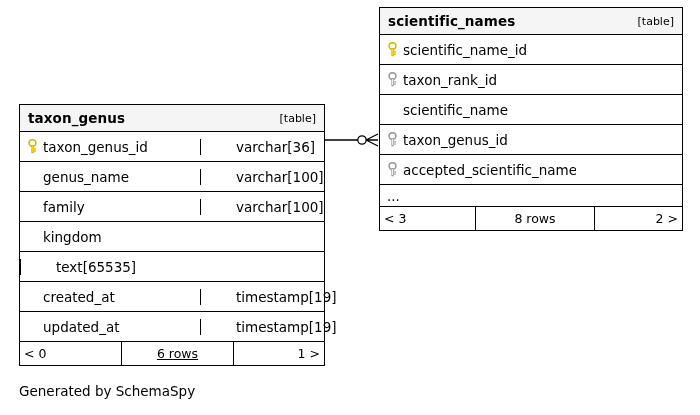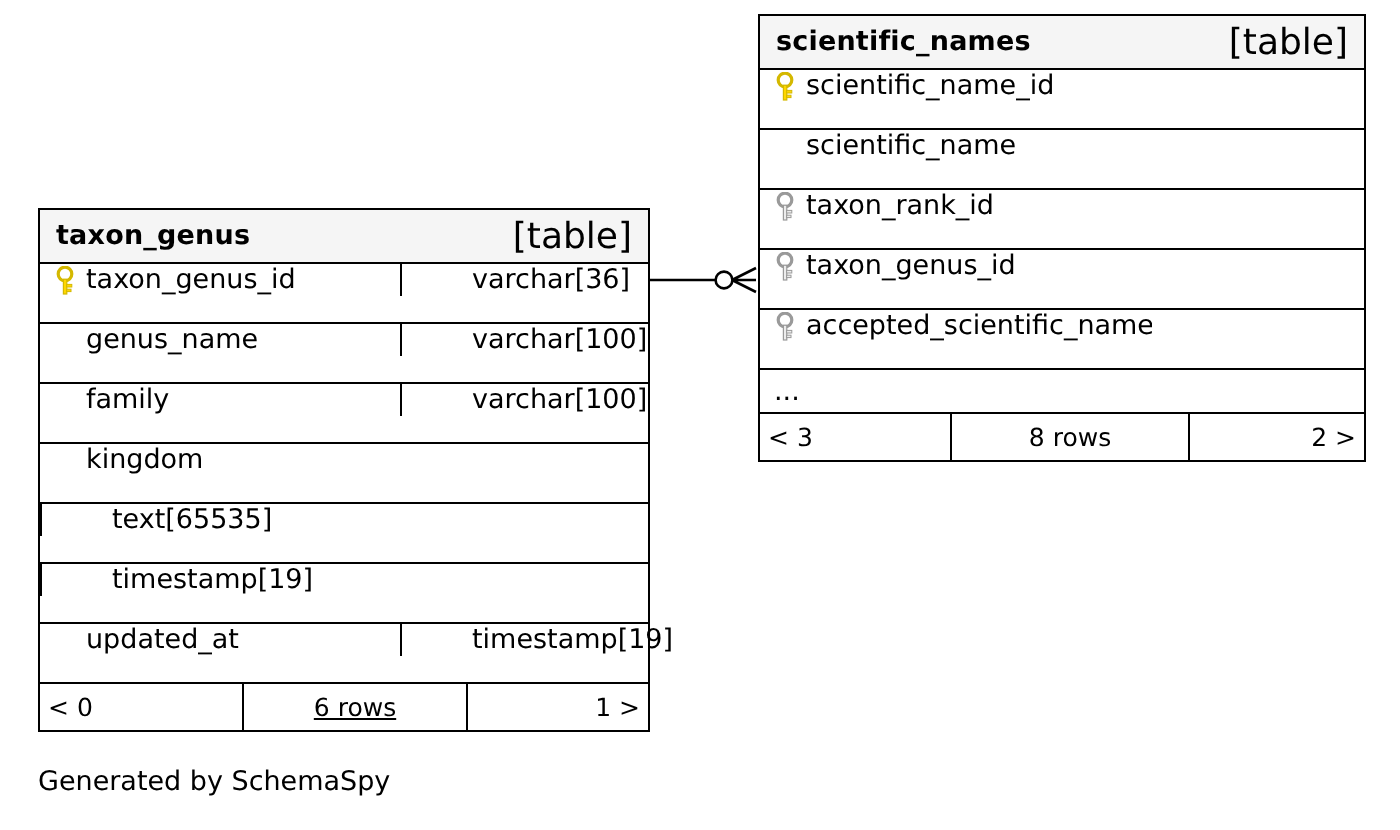--- a/index.html
+++ b/index.html
@@ -41,26 +41,26 @@
     padding: 0 8px;
     height: 27px;
     box-sizing: border-box;
   }
   .table-header .tname {
     font-weight: bold;
     font-size: 13.5px;
     letter-spacing: 0.1px;
   }
   .table-header .ttag {
-    font-size: 18px;
+    font-size: 11px;
   }
 
   .col-row {
     display: flex;
-    align-items: flex-start;
+    align-items: center;
     border-bottom: 1px solid #000000;
     height: 30px;
     box-sizing: border-box;
   }
   .col-row:last-child {
     border-bottom: none;
   }
 
   .col-name {
     display: flex;
@@ -205,43 +205,43 @@
             <rect x="6.3" y="11.6" width="2.2" height="1.2" fill="#ffd700" stroke="#d4b800" stroke-width="0.5"></rect>
           </svg>
         </span>
         <span class="label">scientific_name_id</span>
       </div>
       <div class="col-type"></div>
     </div>
 
     <div class="col-row">
       <div class="col-name">
-        <span class="key-spacer"></span>
-        <span class="label">scientific_name</span>
-      </div>
-      <div class="col-type"></div>
-    </div>
-
-    <div class="col-row">
-      <div class="col-name">
         <span class="key-icon">
           <svg width="11" height="15" viewBox="0 0 11 15">
             <circle cx="5.5" cy="4" r="3.4" fill="none" stroke="#9a9a9a" stroke-width="1.6"></circle>
             <rect x="4.7" y="6.6" width="1.7" height="7.4" fill="#ededed" stroke="#9a9a9a" stroke-width="0.6"></rect>
             <rect x="6.3" y="9.2" width="2.6" height="1.3" fill="#ededed" stroke="#9a9a9a" stroke-width="0.5"></rect>
             <rect x="6.3" y="11.6" width="2.2" height="1.2" fill="#ededed" stroke="#9a9a9a" stroke-width="0.5"></rect>
           </svg>
         </span>
         <span class="label">taxon_rank_id</span>
       </div>
       <div class="col-type"></div>
     </div>
 
     <div class="col-row">
       <div class="col-name">
+        <span class="key-spacer"></span>
+        <span class="label">scientific_name</span>
+      </div>
+      <div class="col-type"></div>
+    </div>
+
+    <div class="col-row">
+      <div class="col-name">
         <span class="key-icon">
           <svg width="11" height="15" viewBox="0 0 11 15">
             <circle cx="5.5" cy="4" r="3.4" fill="none" stroke="#9a9a9a" stroke-width="1.6"></circle>
             <rect x="4.7" y="6.6" width="1.7" height="7.4" fill="#ededed" stroke="#9a9a9a" stroke-width="0.6"></rect>
             <rect x="6.3" y="9.2" width="2.6" height="1.3" fill="#ededed" stroke="#9a9a9a" stroke-width="0.5"></rect>
             <rect x="6.3" y="11.6" width="2.2" height="1.2" fill="#ededed" stroke="#9a9a9a" stroke-width="0.5"></rect>
           </svg>
         </span>
         <span class="label">taxon_genus_id</span>
       </div>
@@ -314,20 +314,24 @@
         <span class="key-spacer"></span>
         <span class="label">kingdom</span>
       </div>
     </div>
 
     <div class="col-row">
       <div class="col-type">text[65535]</div>
     </div>
 
     <div class="col-row">
+      <div class="col-name">
+        <span class="key-spacer"></span>
+        <span class="label">created_at</span>
+      </div>
       <div class="col-type">timestamp[19]</div>
     </div>
 
     <div class="col-row">
       <div class="col-name">
         <span class="key-spacer"></span>
         <span class="label">updated_at</span>
       </div>
       <div class="col-type">timestamp[19]</div>
     </div>

